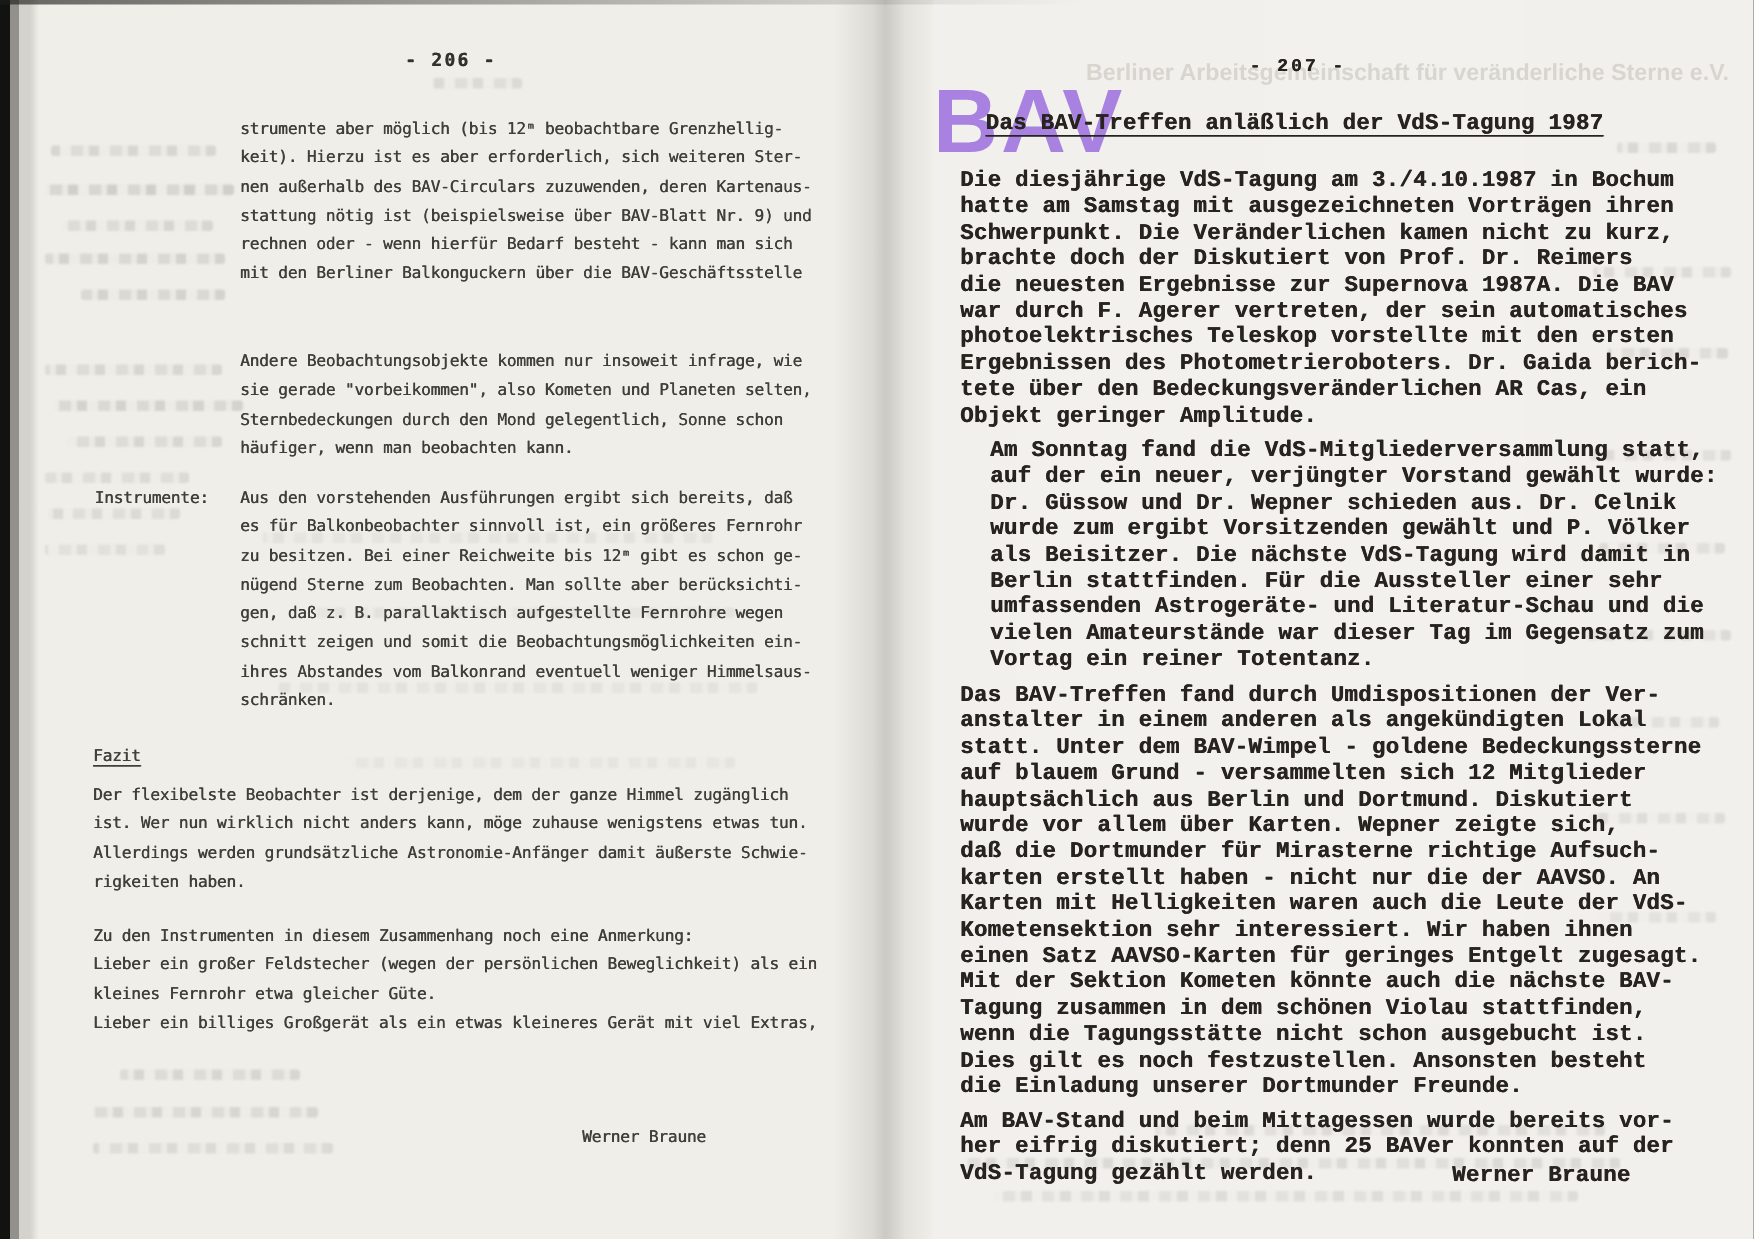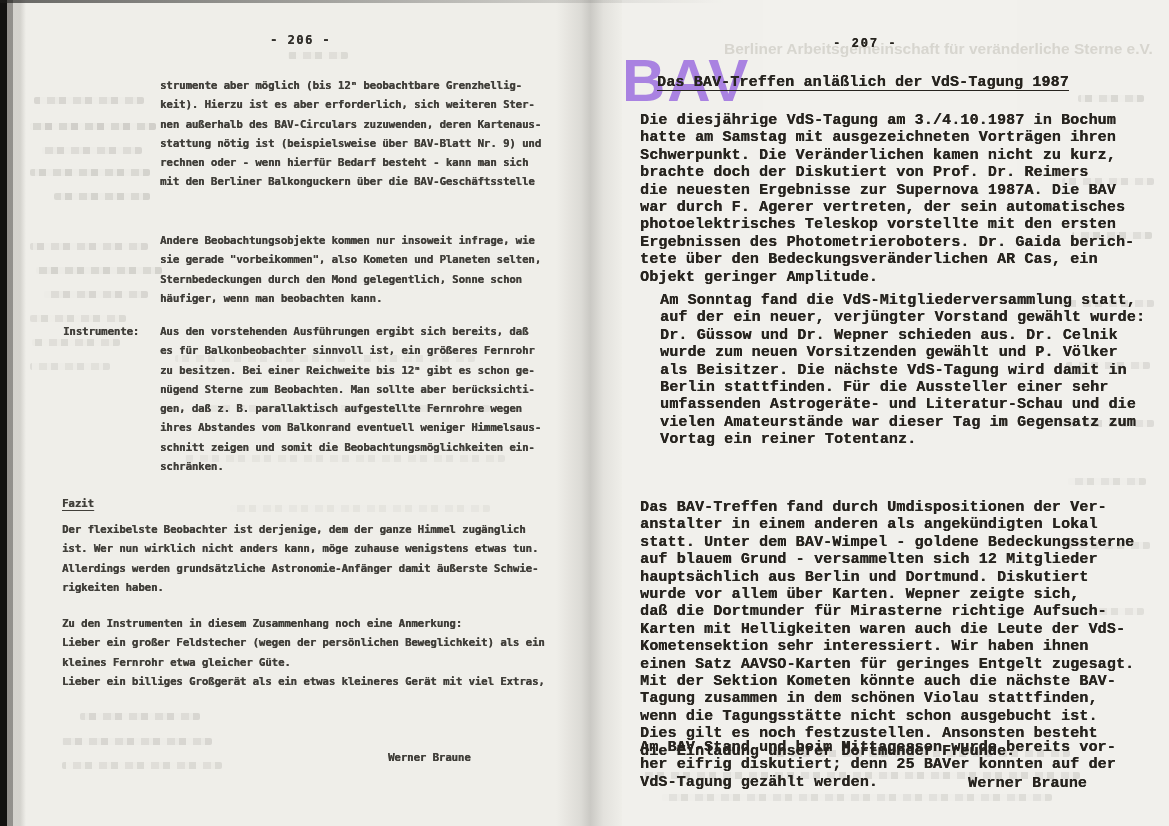--- a/index.html
+++ b/index.html
@@ -41,21 +41,20 @@
     transform:scaleX(-1);
   }
   
   .lp{
     position:absolute;
     font-family:"DejaVu Sans Mono", monospace;
     font-size:10.8px;line-height:19.3px;
     color:#413f3a;letter-spacing:-0.15px;
     white-space:nowrap;
     text-shadow:.25px 0 0 currentColor;
-    font-weight:bold;
   }
   
   .rp{
     position:absolute;
     font-family:"Liberation Mono", monospace;
     font-size:15px;line-height:17.4px;
     font-weight:700;
     color:#27241f;letter-spacing:.15px;
     white-space:nowrap;
     text-shadow:.3px 0 0 currentColor;
@@ -147,22 +146,22 @@
     </div>
 
   <div class="lp instr-label">Instrumente:</div>
 
   <div class="lp blk" style="left:160px;top:322px;">
       <div class="tl">Aus den vorstehenden Ausführungen ergibt sich bereits, daß</div>
       <div class="tl">es für Balkonbeobachter sinnvoll ist, ein größeres Fernrohr</div>
       <div class="tl">zu besitzen. Bei einer Reichweite bis 12ᵐ gibt es schon ge-</div>
       <div class="tl">nügend Sterne zum Beobachten. Man sollte aber berücksichti-</div>
       <div class="tl">gen, daß z. B. parallaktisch aufgestellte Fernrohre wegen</div>
+      <div class="tl">schnitt zeigen und somit die Beobachtungsmöglichkeiten ein-</div>
       <div class="tl">ihres Abstandes vom Balkonrand eventuell weniger Himmelsaus-</div>
-      <div class="tl">schnitt zeigen und somit die Beobachtungsmöglichkeiten ein-</div>
       <div class="tl">schränken.</div>
     </div>
 
   <div class="lp fazit-h">Fazit</div>
 
   <div class="lp blk" style="left:62px;top:520px;">
       <div class="tl">Der flexibelste Beobachter ist derjenige, dem der ganze Himmel zugänglich</div>
       <div class="tl">ist. Wer nun wirklich nicht anders kann, möge zuhause wenigstens etwas tun.</div>
       <div class="tl">Allerdings werden grundsätzliche Astronomie-Anfänger damit äußerste Schwie-</div>
       <div class="tl">rigkeiten haben.</div>
@@ -191,36 +190,37 @@
       <div class="tl">photoelektrisches Teleskop vorstellte mit den ersten</div>
       <div class="tl">Ergebnissen des Photometrieroboters. Dr. Gaida berich-</div>
       <div class="tl">tete über den Bedeckungsveränderlichen AR Cas, ein</div>
       <div class="tl">Objekt geringer Amplitude.</div>
     </div>
 
   <div class="rp blk" style="left:660px;top:292px;">
       <div class="tl">Am Sonntag fand die VdS-Mitgliederversammlung statt,</div>
       <div class="tl">auf der ein neuer, verjüngter Vorstand gewählt wurde:</div>
       <div class="tl">Dr. Güssow und Dr. Wepner schieden aus. Dr. Celnik</div>
-      <div class="tl">wurde zum neuen Vorsitzenden gewählt und P. Völker</div>
+      <div class="tl">wurde zum ergibt Vorsitzenden gewählt und P. Völker</div>
       <div class="tl">als Beisitzer. Die nächste VdS-Tagung wird damit in</div>
       <div class="tl">Berlin stattfinden. Für die Aussteller einer sehr</div>
       <div class="tl">umfassenden Astrogeräte- und Literatur-Schau und die</div>
       <div class="tl">vielen Amateurstände war dieser Tag im Gegensatz zum</div>
       <div class="tl">Vortag ein reiner Totentanz.</div>
     </div>
 
-  <div class="rp blk" style="left:640px;top:455px;margin-top:44px;">
+  <div class="rp blk" style="left:640px;top:455px;">
       <div class="tl">Das BAV-Treffen fand durch Umdispositionen der Ver-</div>
       <div class="tl">anstalter in einem anderen als angekündigten Lokal</div>
       <div class="tl">statt. Unter dem BAV-Wimpel - goldene Bedeckungssterne</div>
       <div class="tl">auf blauem Grund - versammelten sich 12 Mitglieder</div>
       <div class="tl">hauptsächlich aus Berlin und Dortmund. Diskutiert</div>
       <div class="tl">wurde vor allem über Karten. Wepner zeigte sich,</div>
       <div class="tl">daß die Dortmunder für Mirasterne richtige Aufsuch-</div>
+      <div class="tl">karten erstellt haben - nicht nur die der AAVSO. An</div>
       <div class="tl">Karten mit Helligkeiten waren auch die Leute der VdS-</div>
       <div class="tl">Kometensektion sehr interessiert. Wir haben ihnen</div>
       <div class="tl">einen Satz AAVSO-Karten für geringes Entgelt zugesagt.</div>
       <div class="tl">Mit der Sektion Kometen könnte auch die nächste BAV-</div>
       <div class="tl">Tagung zusammen in dem schönen Violau stattfinden,</div>
       <div class="tl">wenn die Tagungsstätte nicht schon ausgebucht ist.</div>
       <div class="tl">Dies gilt es noch festzustellen. Ansonsten besteht</div>
       <div class="tl">die Einladung unserer Dortmunder Freunde.</div>
     </div>
 

